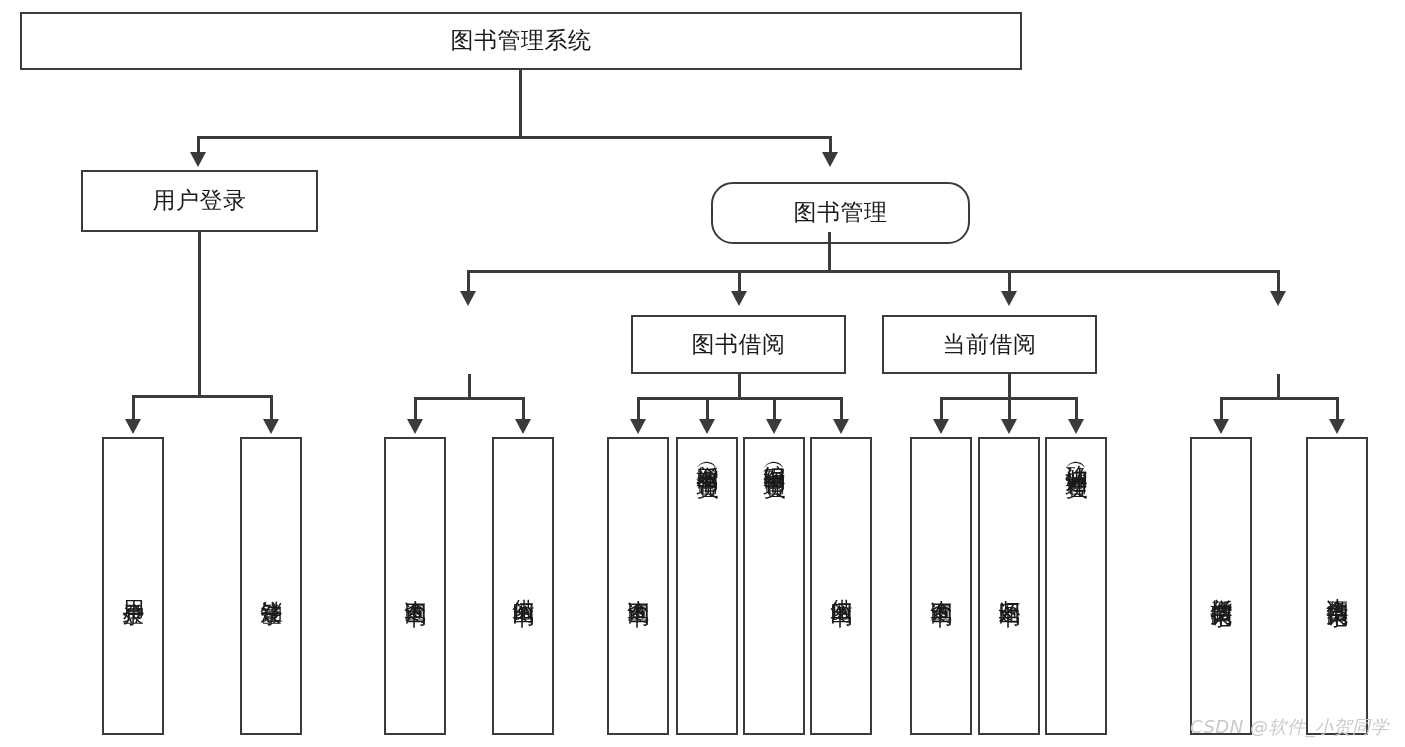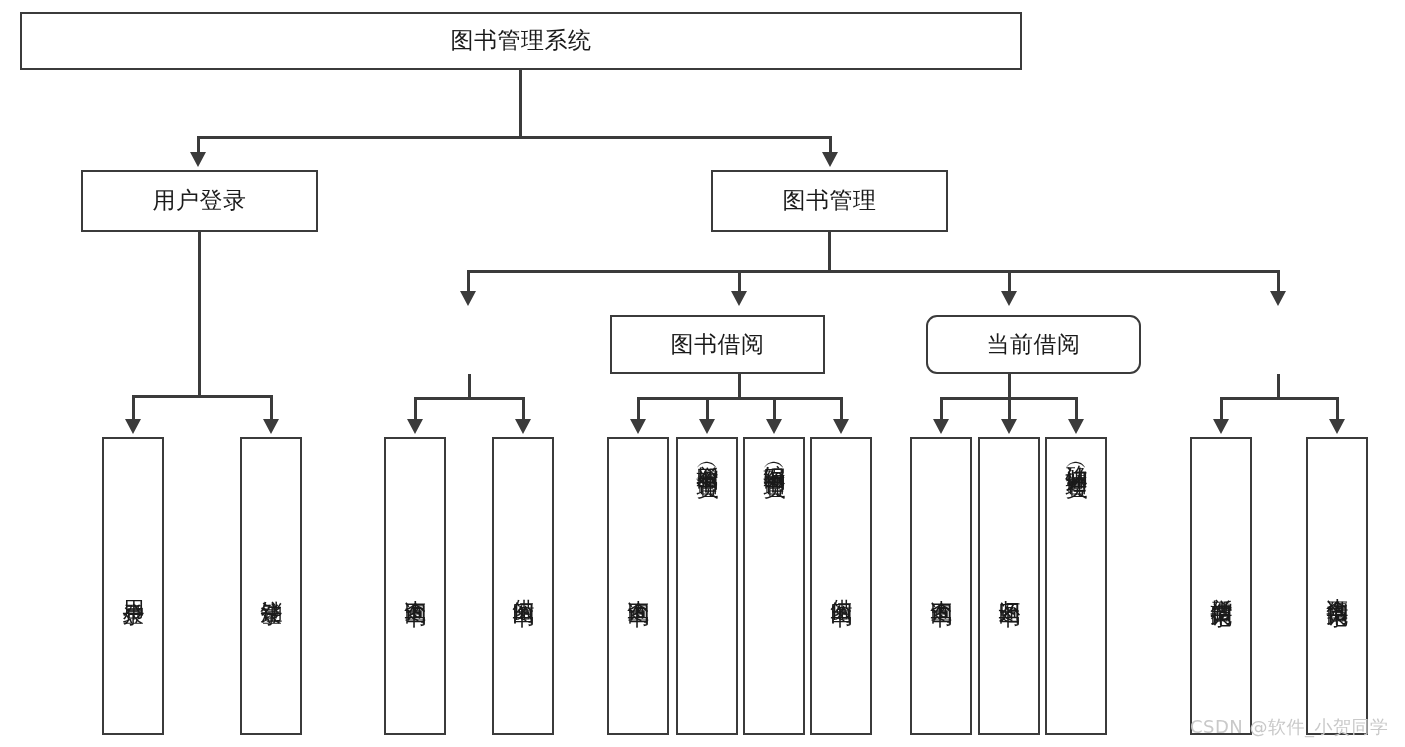--- a/index.html
+++ b/index.html
@@ -98,21 +98,21 @@
   <div class="line hline" style="left:197px; top:136px; width:634px;"></div>
   <div class="line vline" style="left:197px; top:136px; height:18px;"></div>
   <div class="arrow" style="left:190px; top:152px;"></div>
   <div class="line vline" style="left:829px; top:136px; height:18px;"></div>
   <div class="arrow" style="left:822px; top:152px;"></div>
 
   <div class="node horiz" style="left:81px; top:170px; width:237px; height:62px;">
     <span class="label">用户登录</span>
   </div>
 
-  <div class="node horiz" style="left:711px; top:170px; width:237px; height:62px;">
+  <div class="node horiz" style="left:711px; top:182px; width:259px; height:62px;border-radius:22px;">
     <span class="label">图书管理</span>
   </div>
 
   <div class="line vline" style="left:198px; top:232px; height:165px;"></div>
   <div class="line hline" style="left:132px; top:395px; width:140px;"></div>
   <div class="line vline" style="left:132px; top:395px; height:25px;"></div>
   <div class="arrow" style="left:125px; top:419px;"></div>
   <div class="line vline" style="left:270px; top:395px; height:25px;"></div>
   <div class="arrow" style="left:263px; top:419px;"></div>
 
@@ -120,24 +120,24 @@
   <div class="line hline" style="left:467px; top:270px; width:812px;"></div>
   <div class="line vline" style="left:467px; top:270px; height:22px;"></div>
   <div class="arrow" style="left:460px; top:291px;"></div>
   <div class="line vline" style="left:738px; top:270px; height:22px;"></div>
   <div class="arrow" style="left:731px; top:291px;"></div>
   <div class="line vline" style="left:1008px; top:270px; height:22px;"></div>
   <div class="arrow" style="left:1001px; top:291px;"></div>
   <div class="line vline" style="left:1277px; top:270px; height:22px;"></div>
   <div class="arrow" style="left:1270px; top:291px;"></div>
 
-  <div class="node horiz" style="left:610px; top:315px; width:215px; height:59px;">
+  <div class="node horiz" style="left:631px; top:315px; width:215px; height:59px;">
     <span class="label">图书借阅</span>
   </div>
-  <div class="node horiz" style="left:926px; top:315px; width:215px; height:59px;border-radius:11px;">
+  <div class="node horiz" style="left:882px; top:315px; width:215px; height:59px;">
     <span class="label">当前借阅</span>
   </div>
 
   <div class="line vline" style="left:468px; top:374px; height:25px;"></div>
   <div class="line hline" style="left:414px; top:397px; width:110px;"></div>
   <div class="line vline" style="left:414px; top:397px; height:23px;"></div>
   <div class="arrow" style="left:407px; top:419px;"></div>
   <div class="line vline" style="left:522px; top:397px; height:23px;"></div>
   <div class="arrow" style="left:515px; top:419px;"></div>
 
@@ -205,15 +205,15 @@
     <span class="label">确认归还（管理员）</span>
   </div>
 
   <div class="node vert vcenter" style="left:1190px; top:437px; width:62px; height:298px;">
     <span class="label">新增借阅记录</span>
   </div>
   <div class="node vert vcenter" style="left:1306px; top:437px; width:62px; height:298px;">
     <span class="label">查询借阅记录</span>
   </div>
 
-  <div class="watermark" style="left:1190px; top:715px;">CSDN @软件_小贺同学</div>
+  <div class="watermark" style="left:1190px; top:715px;font-style:italic;">CSDN @软件_小贺同学</div>
 
 </div>
 
 </body></html>

